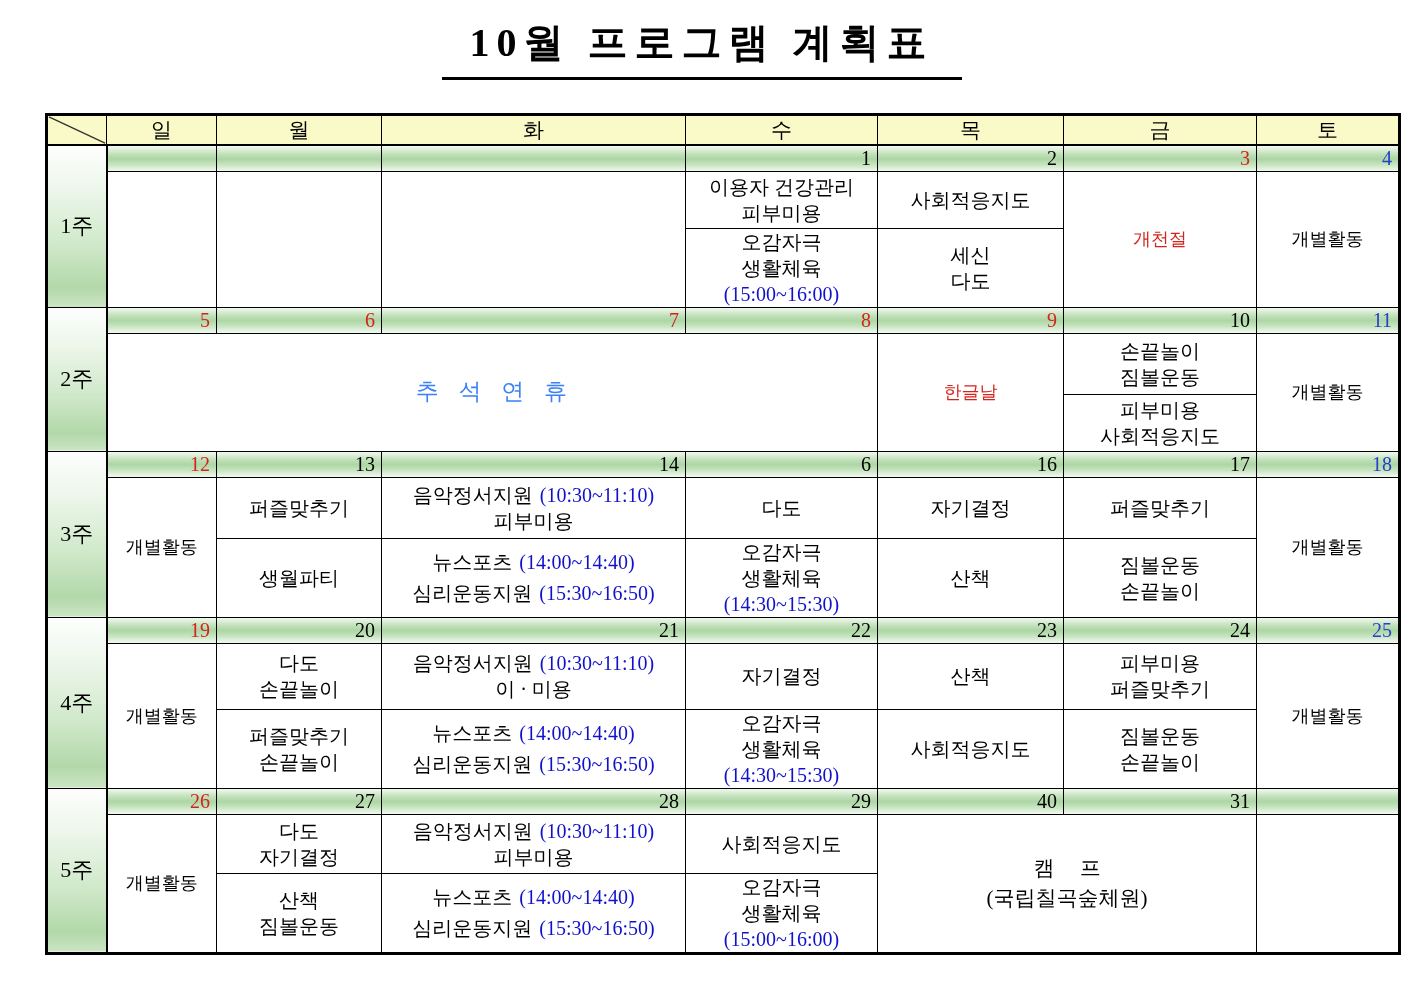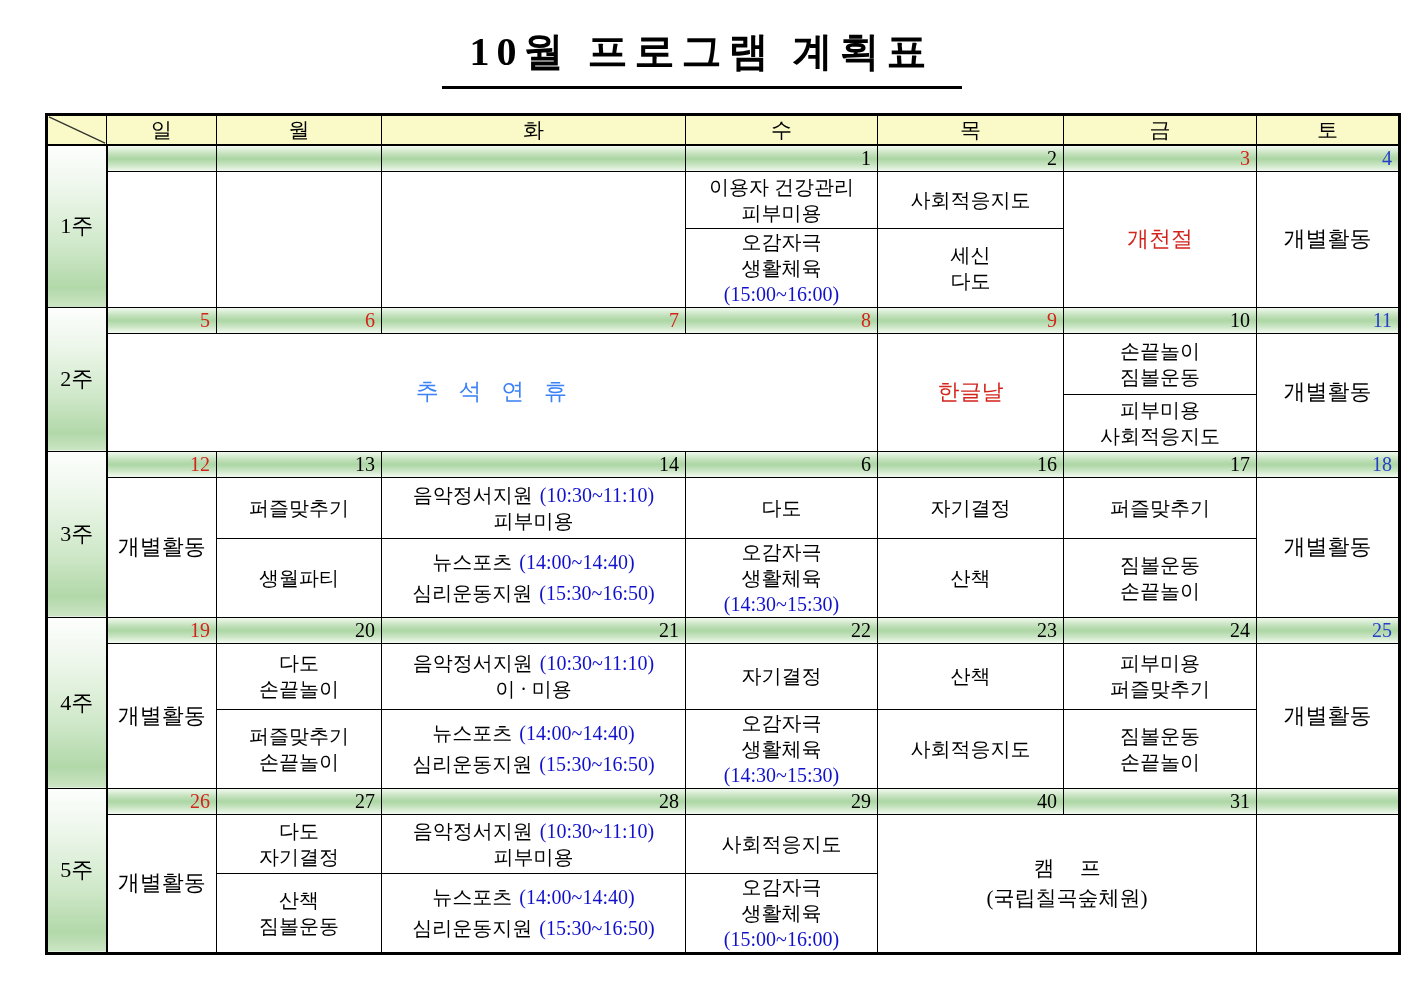--- a/index.html
+++ b/index.html
@@ -1,21 +1,21 @@
 <!DOCTYPE html>
 <html lang="ko"><head>
 <meta charset="utf-8">
 <style>
   html,body{margin:0;padding:0;background:#fff;}
   .sheet{
     position:relative;width:1403px;height:992px;background:#fff;overflow:hidden;
     font-family:"Liberation Serif","DejaVu Serif",serif;color:#000;
   }
   .title{
-    position:absolute;top:24px;left:50%;transform:translateX(-50%);
+    position:absolute;top:15px;left:50%;transform:translateX(-50%);
     font-size:40px;font-weight:bold;letter-spacing:7px;white-space:nowrap;
     border-bottom:3px solid #000;padding:0 28px 7px 28px;
   }
   table.cal{
     position:absolute;left:45px;top:113px;width:1353px;
     border-collapse:collapse;table-layout:fixed;
     border:3px solid #000;
   }
   .cal th,.cal td{border:1px solid #000;padding:0;box-sizing:border-box;vertical-align:middle;}
   .cal thead th{
@@ -33,21 +33,21 @@
     background:linear-gradient(180deg,#f3faf1 0%,#c3e1bb 32%,#abd5a3 52%,#c9e5c2 76%,#f0f8ee 100%);
   }
   td.act{text-align:center;font-size:20px;background:#fff;}
   .ln{line-height:26px;}
   .time{color:#1111cc;}
   .gap{margin-left:7px;}
   .rd{color:#d3241c;}
   .bl{color:#2440c8;}
   .dk{color:#000;}
   td.red{color:#d3241c;}
-  td.big{font-size:22px;}
+  td.big{font-size:18px;}
   td.holiday{color:#3b82f6;font-size:23px;word-spacing:10px;letter-spacing:2px;}
   td.camp{font-size:21px;}
   .camp-t{word-spacing:20px;}
   td.camp .ln{line-height:30px;}
 </style>
 </head>
 <body>
 
 <div class="sheet">
   <div class="title">10월 프로그램 계획표</div>

